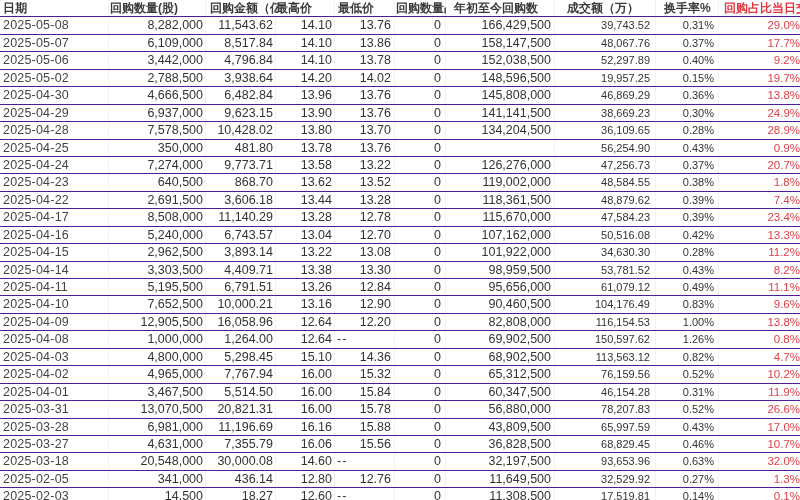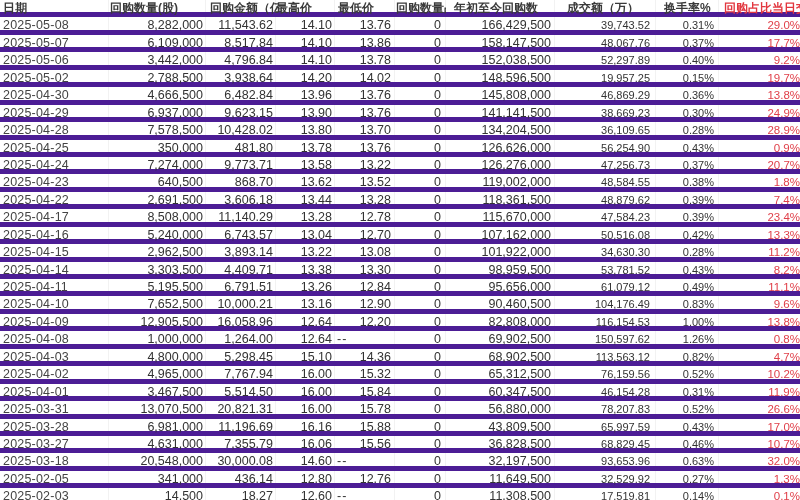--- a/index.html
+++ b/index.html
@@ -1,19 +1,19 @@
 <!DOCTYPE html>
 <html><head>
 <meta charset="utf-8">
 <style>
   html, body { margin: 0; padding: 0; background: #ffffff; }
   body { width: 800px; height: 500px; overflow: hidden; position: relative;
          font-family: "Liberation Sans", "DejaVu Sans", sans-serif; color: #333333; }
   .sheet { position: absolute; left: 0; top: 0; width: 800px; }
-  .row { position: relative; height: 17.45px; border-bottom: 5px solid #4c1d95; box-sizing: border-box; }
+  .row { position: relative; height: 17.45px; border-bottom: 1px solid #4c1d95; box-sizing: border-box; }
   .cell { position: absolute; top: 0; height: 17px; line-height: 17px; font-size: 12.5px;
           white-space: nowrap; overflow: hidden; }
   .hdr .cell { font-weight: bold; font-size: 12px; color: #3a3a3a; }
   .hdr .cell.red { color: #e2373f; }
   .r { text-align: right; }
   .c-date  { left: 3px;   width: 120px; }
   .c-qty   { left: 110px; width: 93px; }
   .c-amt   { left: 206px; width: 67px; }
   .c-high  { left: 276px; width: 56px; }
   .c-low   { left: 335px; width: 56px; }
@@ -150,21 +150,20 @@
     <div class="cell c-rate r">0.28%</div>
     <div class="cell c-share r">28.9%</div>
   </div>
       <div class="row">
     <div class="cell c-date">2025-04-25</div>
     <div class="cell c-qty r">350,000</div>
     <div class="cell c-amt r">481.80</div>
     <div class="cell c-high r">13.78</div>
     <div class="cell c-low r">13.76</div>
     <div class="cell c-ratio">0.00</div>
-    <div class="cell c-ytd r">126,626,000</div>
     <div class="cell c-val r">56,254.90</div>
     <div class="cell c-rate r">0.43%</div>
     <div class="cell c-share r">0.9%</div>
   </div>
       <div class="row">
     <div class="cell c-date">2025-04-24</div>
     <div class="cell c-qty r">7,274,000</div>
     <div class="cell c-amt r">9,773.71</div>
     <div class="cell c-high r">13.58</div>
     <div class="cell c-low r">13.22</div>

